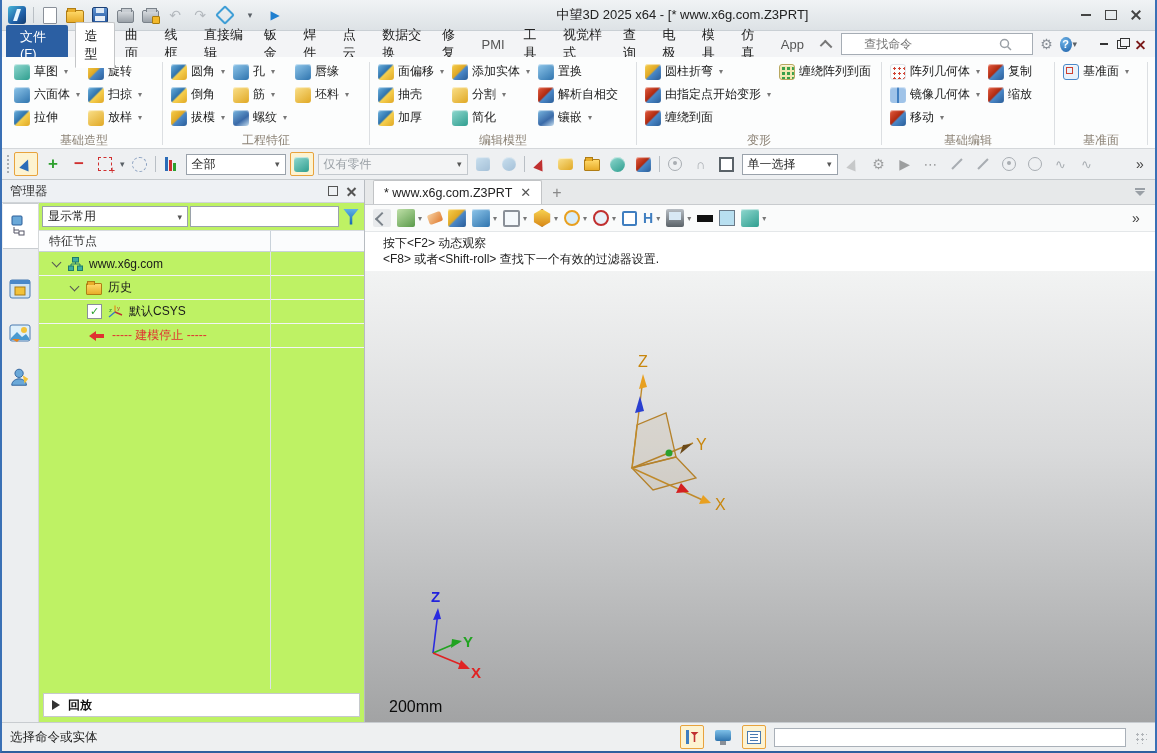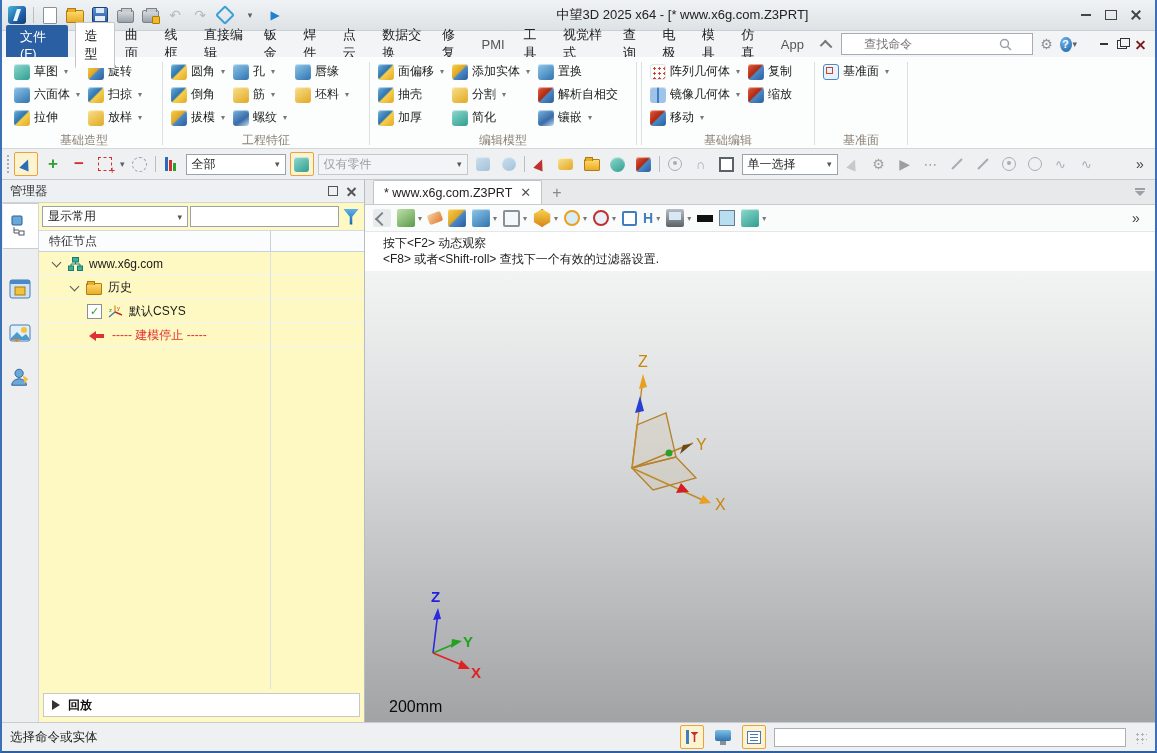--- a/index.html
+++ b/index.html
@@ -102,21 +102,21 @@
   .main{flex:1;display:flex;min-height:0;background:#e9ecef;}
   .pheader{height:22px;background:#eef1f4;border-bottom:1px solid #d0d4d8;display:flex;align-items:center;padding:0 8px;font-size:12.5px;color:#333;}
   .pheader .sp{flex:1;}
   .hic{margin-left:9px;display:flex;align-items:center;}
   .hbox{width:8px;height:8px;border:1px solid #555;}
   .hboxf{width:7px;height:7px;background:#222;}
   .hx{width:9px;height:9px;position:relative;}
   .hx::before,.hx::after{content:"";position:absolute;left:-1px;top:4px;width:11px;height:1.6px;background:#555;}
   .hx::before{transform:rotate(45deg);}.hx::after{transform:rotate(-45deg);}
   
-  .panel-left{width:362px;display:flex;flex-direction:column;border-right:1px solid #b7bcc1;background:#fef9c3;}
+  .panel-left{width:362px;display:flex;flex-direction:column;border-right:1px solid #b7bcc1;background:#bef264;}
   .mgr-body{flex:1;display:flex;min-height:0;}
   .strip{width:36px;background:#eceef0;border-right:1px solid #d5d8da;display:flex;flex-direction:column;align-items:center;padding-top:0;}
   .strip .sbtn{width:35px;height:44px;display:flex;align-items:center;justify-content:center;}
   .strip .sbtn.active{background:#fff;border-top:1px solid #c9cdd1;border-bottom:1px solid #c9cdd1;}
   .mgr-content{flex:1;display:flex;flex-direction:column;min-width:0;position:relative;justify-content:center;}
   .filter-row{display:flex;align-items:center;gap:2px;padding:3px 3px;}
   .filter-row .combo{width:146px;}
   .filter-row input{flex:1;height:21px;border:1px solid #9aa2ab;font-family:inherit;font-size:12px;padding:0 4px;box-sizing:border-box;min-width:0;}
   .funnel{width:16px;height:16px;margin:0 2px;clip-path:polygon(0 0,100% 0,58% 52%,58% 100%,42% 100%,42% 52%);background:linear-gradient(#5fb2e8,#1565b0);}
   .colhead{height:20px;border-top:1px solid #d7dbdf;border-bottom:1px solid #c9d2da;display:flex;align-items:center;padding:0 10px;color:#333;position:relative;background:#fbfcfd;}
@@ -379,20 +379,45 @@
           <div class="rbtn dd">
               <span class="gi i-bt"></span>
               <span class="rlbl">镶嵌</span>
             </div>
         </div>
       </div>
       <div class="rlabel">编辑模型</div>
     </div>
     <div class="rsep"></div>
 
+    <div class="rgroup" style="width:236px">
+      <div class="rcols">
+        <div class="rcol">
+          <div class="rbtn dd">
+              <span class="gi i-yb"></span>
+              <span class="rlbl">圆柱折弯</span>
+            </div>
+          <div class="rbtn dd">
+              <span class="gi i-rb"></span>
+              <span class="rlbl">由指定点开始变形</span>
+            </div>
+          <div class="rbtn">
+              <span class="gi i-rb"></span>
+              <span class="rlbl">缠绕到面</span>
+            </div>
+        </div>
+        <div class="rcol">
+          <div class="rbtn">
+              <span class="gi i-grid-g"></span>
+              <span class="rlbl">缠绕阵列到面</span>
+            </div>
+        </div>
+      </div>
+      <div class="rlabel">变形</div>
+    </div>
     <div class="rsep"></div>
 
     <div class="rgroup" style="width:164px">
       <div class="rcols">
         <div class="rcol">
           <div class="rbtn dd">
               <span class="gi i-grid-r"></span>
               <span class="rlbl">阵列几何体</span>
             </div>
           <div class="rbtn dd">

